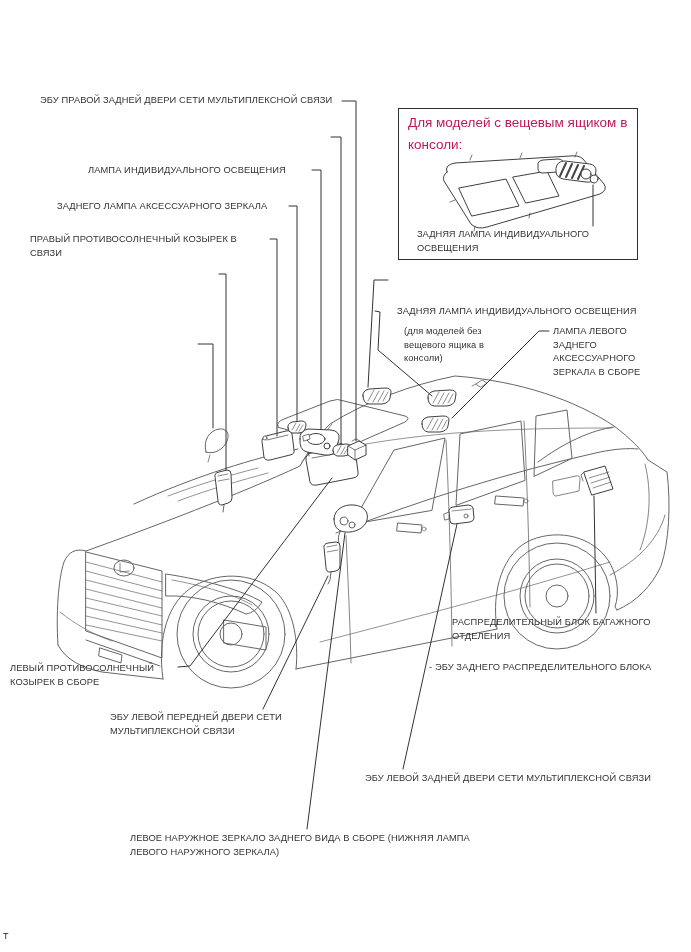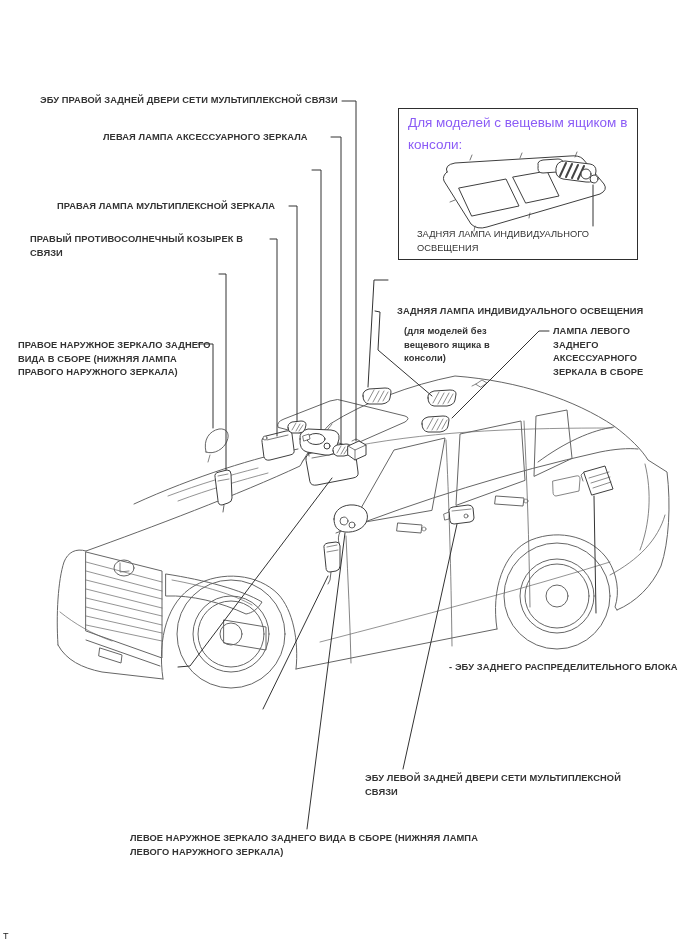--- a/index.html
+++ b/index.html
@@ -1,24 +1,24 @@
 <!DOCTYPE html>
 <html><head>
 <meta charset="utf-8">
 <style>
   html,body{margin:0;padding:0;background:#fff;}
   #page{position:relative;width:691px;height:952px;background:#fff;overflow:hidden;
         font-family:"Liberation Sans", sans-serif;}
   #art{position:absolute;left:0;top:0;}
-  .lbl{position:absolute;font-size:9.3px;line-height:13.5px;color:#333;letter-spacing:.1px;font-weight:bold;}
+  .lbl{position:absolute;font-size:9.3px;line-height:13.5px;color:#333;letter-spacing:.1px;}
   .nowrap{white-space:nowrap;}
   .inset{position:absolute;left:398px;top:108px;width:240px;height:152px;
          border:1px solid #2e2e2e;box-sizing:border-box;}
   .inset-title{position:absolute;left:408px;top:112px;width:225px;
-               font-size:13.5px;line-height:22px;color:#8b5cf6;}
+               font-size:13.5px;line-height:22px;color:#be185d;}
   .inset-label{position:absolute;left:417px;top:228px;width:215px;
                font-size:9.3px;line-height:13.5px;color:#333;}
   .footnote{position:absolute;left:3px;top:931px;font-size:9px;color:#222;}
 </style>
 </head>
 <body>
 
 <div id="page">
 
 <svg id="art" width="691" height="952" viewBox="0 0 691 952">
@@ -208,25 +208,27 @@
     <path d="M328,576 L263,709"></path>
     <path d="M593,185 L593,226"></path>
   </g>
 </svg>
 
   <div class="inset"></div>
   <div class="inset-title">Для моделей с вещевым ящиком в консоли:</div>
   <div class="inset-label">ЗАДНЯЯ ЛАМПА ИНДИВИДУАЛЬНОГО ОСВЕЩЕНИЯ</div>
 
   <div class="lbl" style="left:40px;top:94px;width:305px">ЭБУ ПРАВОЙ ЗАДНЕЙ ДВЕРИ СЕТИ МУЛЬТИПЛЕКСНОЙ СВЯЗИ</div>
-  <div class="lbl nowrap" style="left:103px;top:131px">ЛЕВАЯ ЛАМПА АКСЕССУАРНОГО ЗЕРКАЛА</div>
-  <div class="lbl nowrap" style="left:57px;top:200px">ПРАВАЯ ЛАМПА МУЛЬТИПЛЕКСНОЙ ЗЕРКАЛА</div>
+  <div class="lbl nowrap" style="left:88px;top:164px">ЛАМПА ИНДИВИДУАЛЬНОГО ОСВЕЩЕНИЯ</div>
+  <div class="lbl nowrap" style="left:57px;top:200px">ЗАДНЕГО ЛАМПА АКСЕССУАРНОГО ЗЕРКАЛА</div>
   <div class="lbl" style="left:30px;top:233px;width:235px">ПРАВЫЙ ПРОТИВОСОЛНЕЧНЫЙ КОЗЫРЕК В СВЯЗИ</div>
-  <div class="lbl" style="left:18px;top:339px;width:195px">ПРАВОЕ НАРУЖНОЕ ЗЕРКАЛО ЗАДНЕГО ВИДА В СБОРЕ (НИЖНЯЯ ЛАМПА ПРАВОГО НАРУЖНОГО ЗЕРКАЛА)</div>
   <div class="lbl nowrap" style="left:397px;top:305px">ЗАДНЯЯ ЛАМПА ИНДИВИДУАЛЬНОГО ОСВЕЩЕНИЯ</div>
   <div class="lbl" style="left:553px;top:325px;width:108px">ЛАМПА ЛЕВОГО ЗАДНЕГО АКСЕССУАРНОГО ЗЕРКАЛА В СБОРЕ</div>
   <div class="lbl" style="left:404px;top:325px;width:98px">(для моделей без вещевого ящика в консоли)</div>
-  <div class="lbl" style="left:449px;top:661px;width:240px">- ЭБУ ЗАДНЕГО РАСПРЕДЕЛИТЕЛЬНОГО БЛОКА</div>
+  <div class="lbl" style="left:452px;top:616px;width:240px">РАСПРЕДЕЛИТЕЛЬНЫЙ БЛОК БАГАЖНОГО ОТДЕЛЕНИЯ</div>
+  <div class="lbl" style="left:429px;top:661px;width:240px">- ЭБУ ЗАДНЕГО РАСПРЕДЕЛИТЕЛЬНОГО БЛОКА</div>
+  <div class="lbl" style="left:10px;top:662px;width:160px">ЛЕВЫЙ ПРОТИВОСОЛНЕЧНЫЙ КОЗЫРЕК В СБОРЕ</div>
+  <div class="lbl" style="left:110px;top:711px;width:205px">ЭБУ ЛЕВОЙ ПЕРЕДНЕЙ ДВЕРИ СЕТИ МУЛЬТИПЛЕКСНОЙ СВЯЗИ</div>
   <div class="lbl" style="left:130px;top:832px;width:355px">ЛЕВОЕ НАРУЖНОЕ ЗЕРКАЛО ЗАДНЕГО ВИДА В СБОРЕ (НИЖНЯЯ ЛАМПА ЛЕВОГО НАРУЖНОГО ЗЕРКАЛА)</div>
   <div class="lbl" style="left:365px;top:772px;width:290px">ЭБУ ЛЕВОЙ ЗАДНЕЙ ДВЕРИ СЕТИ МУЛЬТИПЛЕКСНОЙ СВЯЗИ</div>
 
   <div class="footnote">T</div>
 </div>
 
 </body></html>

